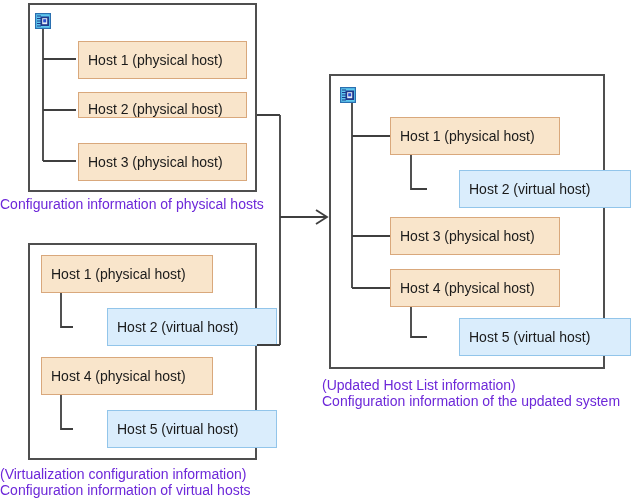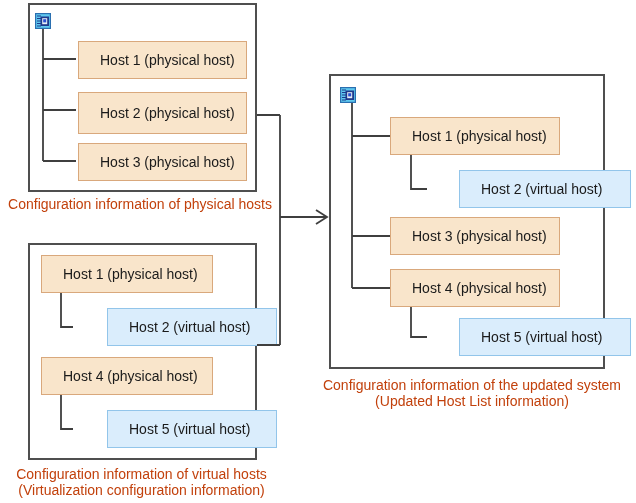--- a/index.html
+++ b/index.html
@@ -9,26 +9,26 @@
   }
   html,body{margin:0;padding:0;background:#fff;}
   #stage{
     position:relative;width:636px;height:503px;background:#fff;overflow:hidden;
     font-family:"Liberation Sans","DejaVu Sans",sans-serif;color:var(--text);
   }
   .panel{position:absolute;background:#fff;border:2px solid var(--panel-border);box-sizing:border-box;}
   .tree{position:absolute;left:0;top:0;pointer-events:none;}
   .host{
     position:absolute;box-sizing:border-box;display:flex;align-items:center;
-    padding-left:21px;font-size:14px;white-space:nowrap;
+    padding-left:9px;font-size:14px;white-space:nowrap;
   }
   .host.physical{background:var(--physical-fill);border:1.5px solid var(--physical-border);}
   .host.virtual{background:var(--virtual-fill);border:1.5px solid var(--virtual-border);margin-left:32px;}
   .caption{
-    position:absolute;text-align:center;font-size:14px;line-height:15.5px;color:#c2410c;
+    position:absolute;font-size:14px;line-height:15.5px;color:#6d28d9;
   }
   .sysicon{position:absolute;width:16px;height:16px;}
 </style>
 </head>
 <body>
 
 <div id="stage">
 
   <div class="panel" style="left:28px;top:3px;width:229px;height:189px;">
     <svg class="tree" width="225" height="185" viewBox="0 0 225 185">
@@ -37,21 +37,21 @@
     <svg class="sysicon" style="left:5px;top:8px;" viewBox="0 0 16 16">
       <rect x="0.6" y="0.6" width="14.8" height="14.8" fill="#5FC8EF" stroke="#2A6FB0" stroke-width="1.2"></rect>
       <path d="M2,3 H6 M2,5.5 H6 M2,8 H6 M2,10.5 H6 M2,13 H6" stroke="#1E3A8C" stroke-width="1.1"></path>
       <rect x="5.5" y="3.5" width="8.5" height="9.5" fill="#1E3A8C"></rect>
       <rect x="7.2" y="5.2" width="5" height="6" fill="#E9EFF6"></rect>
       <rect x="8.2" y="6.2" width="3" height="3.2" fill="#2A50D0"></rect>
     </svg>
     <div class="host physical" style="left:48px;top:36px;width:169px;height:38px;">
       <span>Host 1 (physical host)</span>
     </div>
-    <div class="host physical" style="left:48px;top:87px;width:169px;height:42px;">
+    <div class="host physical" style="left:48px;top:87px;width:169px;height:26px;align-items:flex-end;">
       <span>Host 2 (physical host)</span>
     </div>
     <div class="host physical" style="left:48px;top:138px;width:169px;height:38px;">
       <span>Host 3 (physical host)</span>
     </div>
   </div>
   <div class="caption" style="left:0px;top:197px;width:280px;">
     <div>Configuration information of physical hosts</div>
   </div>
 
@@ -66,22 +66,22 @@
       <span>Host 2 (virtual host)</span>
     </div>
     <div class="host physical" style="left:11px;top:112px;width:172px;height:38px;">
       <span>Host 4 (physical host)</span>
     </div>
     <div class="host virtual" style="left:45px;top:165px;width:170px;height:38px;">
       <span>Host 5 (virtual host)</span>
     </div>
   </div>
   <div class="caption" style="left:0px;top:467px;width:283px;">
+    <div>(Virtualization configuration information)</div>
     <div>Configuration information of virtual hosts</div>
-    <div>(Virtualization configuration information)</div>
   </div>
 
   <div class="panel" style="left:329px;top:74px;width:276px;height:295px;">
     <svg class="tree" width="272" height="291" viewBox="0 0 272 291">
       <path d="M21,27 V212 M21,60 H59 M21,160 H59 M21,212 H59
                M80,79 V113 H96 M80,231 V261 H96" stroke="var(--line)" stroke-width="1.8" fill="none"></path>
     </svg>
     <svg class="sysicon" style="left:9px;top:11px;" viewBox="0 0 16 16">
       <rect x="0.6" y="0.6" width="14.8" height="14.8" fill="#5FC8EF" stroke="#2A6FB0" stroke-width="1.2"></rect>
       <path d="M2,3 H6 M2,5.5 H6 M2,8 H6 M2,10.5 H6 M2,13 H6" stroke="#1E3A8C" stroke-width="1.1"></path>
@@ -99,22 +99,22 @@
       <span>Host 3 (physical host)</span>
     </div>
     <div class="host physical" style="left:59px;top:193px;width:170px;height:38px;">
       <span>Host 4 (physical host)</span>
     </div>
     <div class="host virtual" style="left:96px;top:242px;width:172px;height:38px;">
       <span>Host 5 (virtual host)</span>
     </div>
   </div>
   <div class="caption" style="left:322px;top:378px;width:300px;">
+    <div>(Updated Host List information)</div>
     <div>Configuration information of the updated system</div>
-    <div>(Updated Host List information)</div>
   </div>
 
   <svg style="position:absolute;left:0;top:0;pointer-events:none;" width="636" height="503" viewBox="0 0 636 503">
     <path d="M257,115 H280 M280,115 V345 M257,345 H280 M280,217 H326" stroke="var(--line)" stroke-width="1.8" fill="none"></path>
     <path d="M316,210 L327,217 L316,224" stroke="var(--line)" stroke-width="1.8" fill="none"></path>
   </svg>
 
 </div>
 
 </body></html>

